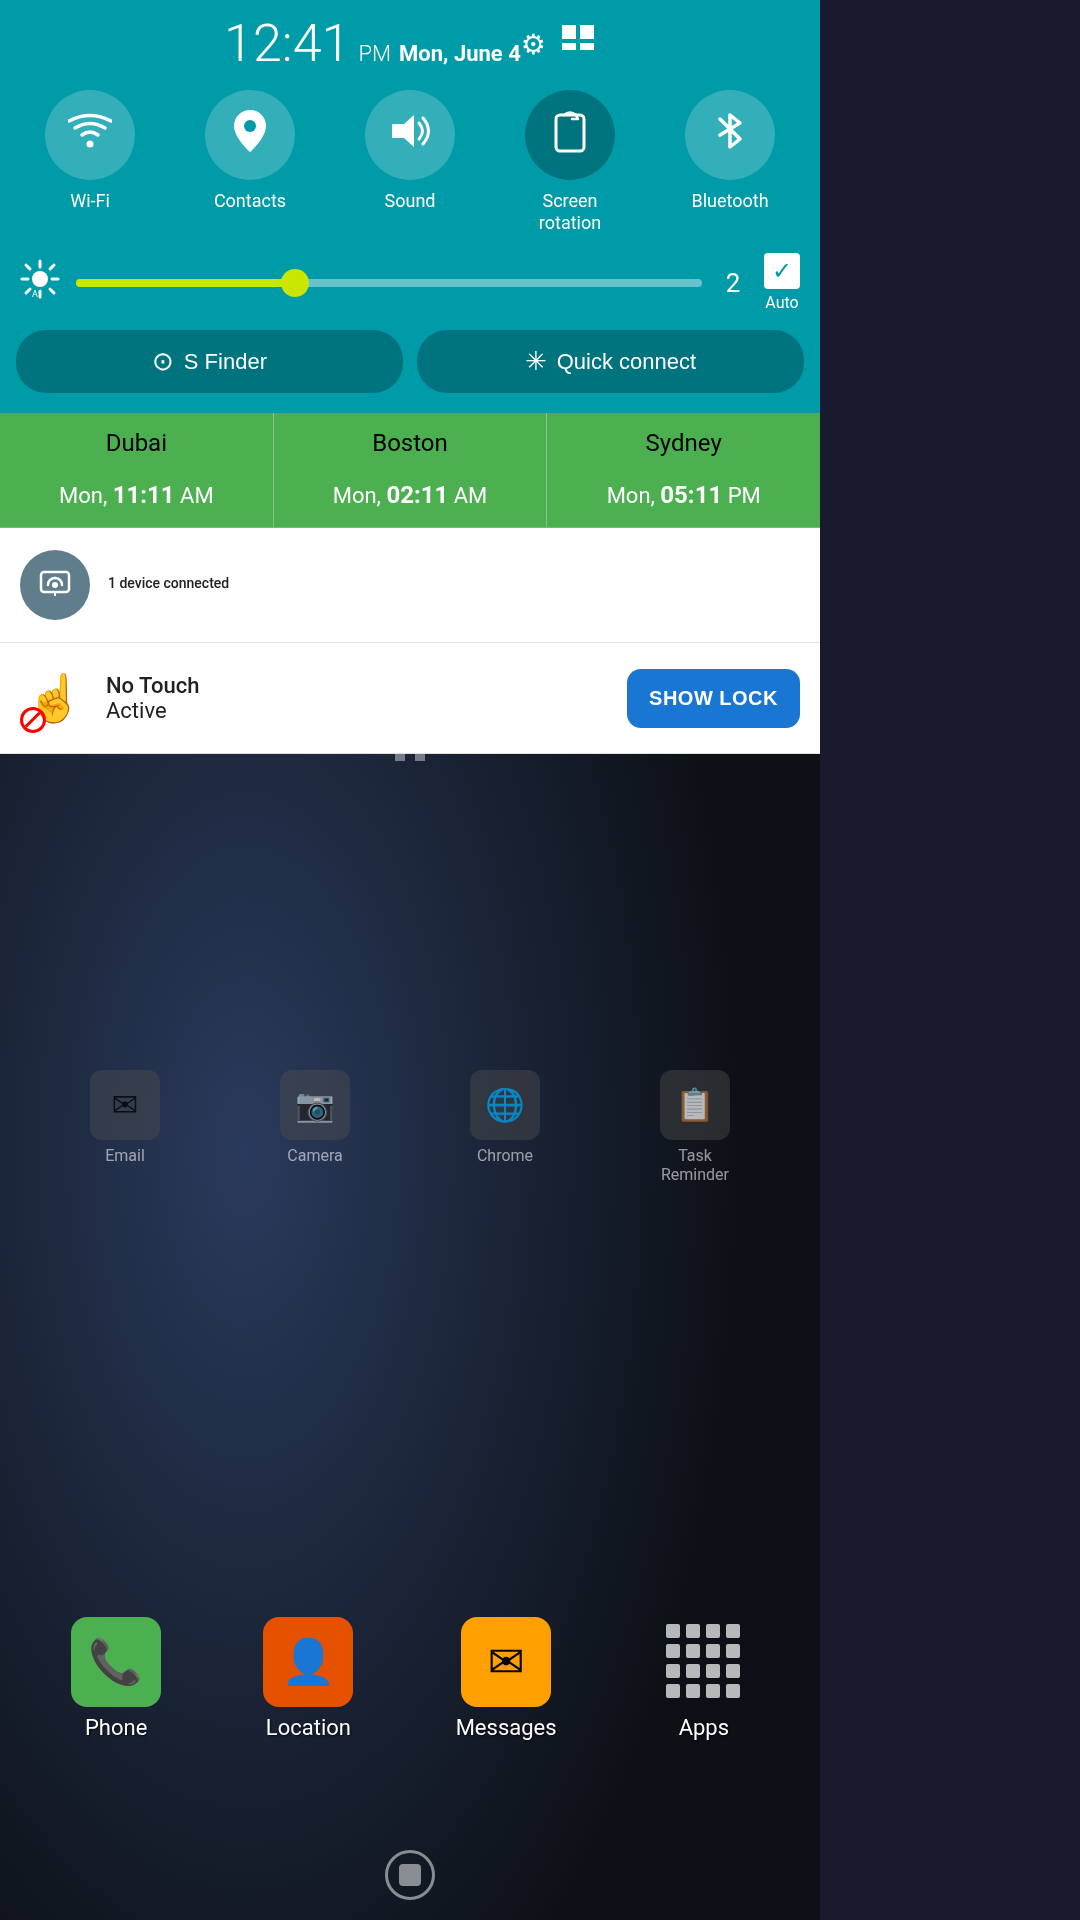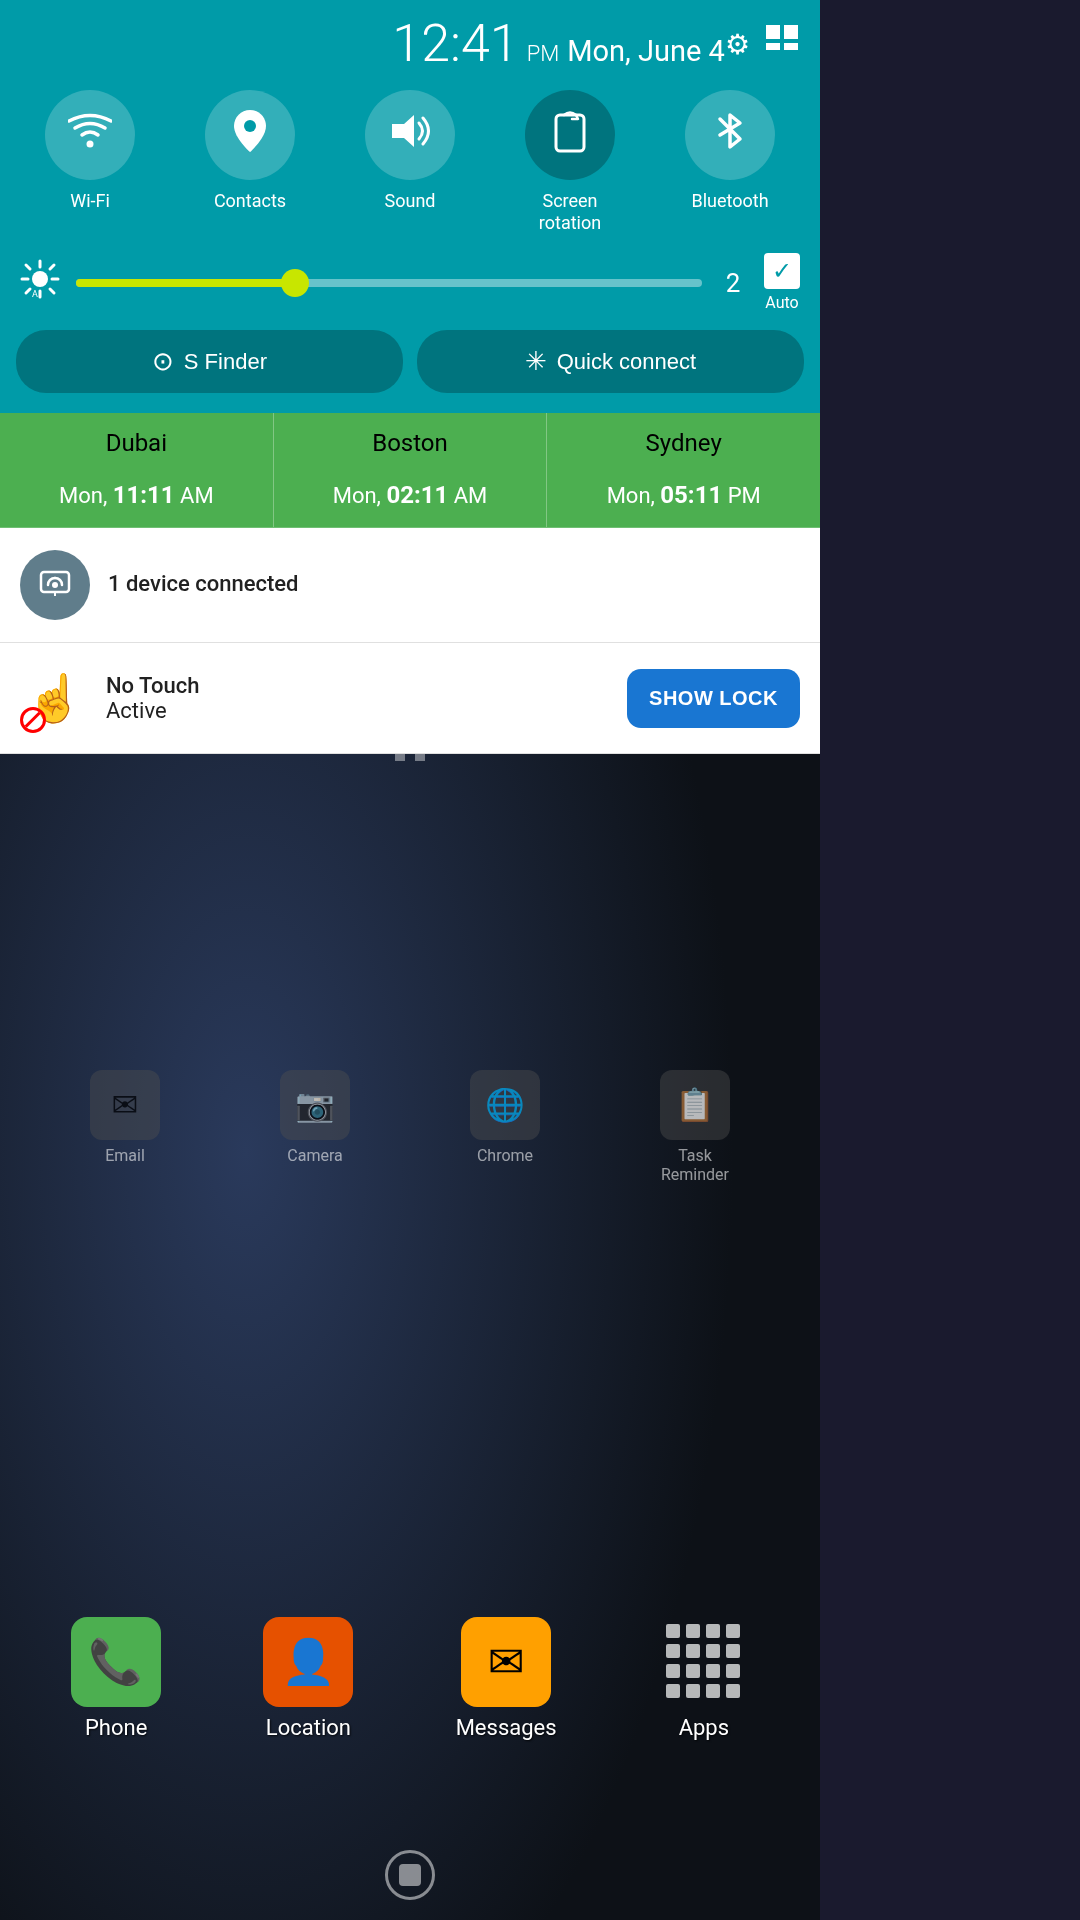--- a/index.html
+++ b/index.html
@@ -25,21 +25,21 @@
       top: 0; left: 0; right: 0;
       z-index: 10;
     }
 
     
     .status-bar {
       background: #009ba8;
       padding: 18px 20px 10px 20px;
       display: flex;
       align-items: center;
-      justify-content: flex-end;
+      justify-content: center;
     }
 
     .time-block {
       display: flex;
       align-items: baseline;
       gap: 8px;
     }
 
     .time-main {
       font-size: 52px;
@@ -48,23 +48,23 @@
       line-height: 1;
     }
 
     .time-ampm {
       font-size: 22px;
       color: white;
       font-weight: 300;
     }
 
     .time-date {
-      font-size: 29px;
-      color: white;
-      font-weight: 400;
+      font-size: 22px;
+      color: white;
+      font-weight: 700;
     }
 
     .status-icons {
       display: flex;
       gap: 14px;
       align-items: center;
     }
 
     .status-icon {
       color: white;
@@ -275,21 +275,21 @@
     .notif-icon {
       color: white;
       font-size: 28px;
     }
 
     .notif-text {
       flex: 1;
     }
 
     .notif-title {
-      font-size: 22px;
+      font-size: 14px;
       color: #212121;
       font-weight: 500;
       margin-bottom: 4px;
     }
 
     .notif-subtitle {
       font-size: 20px;
       color: #757575;
     }
 

